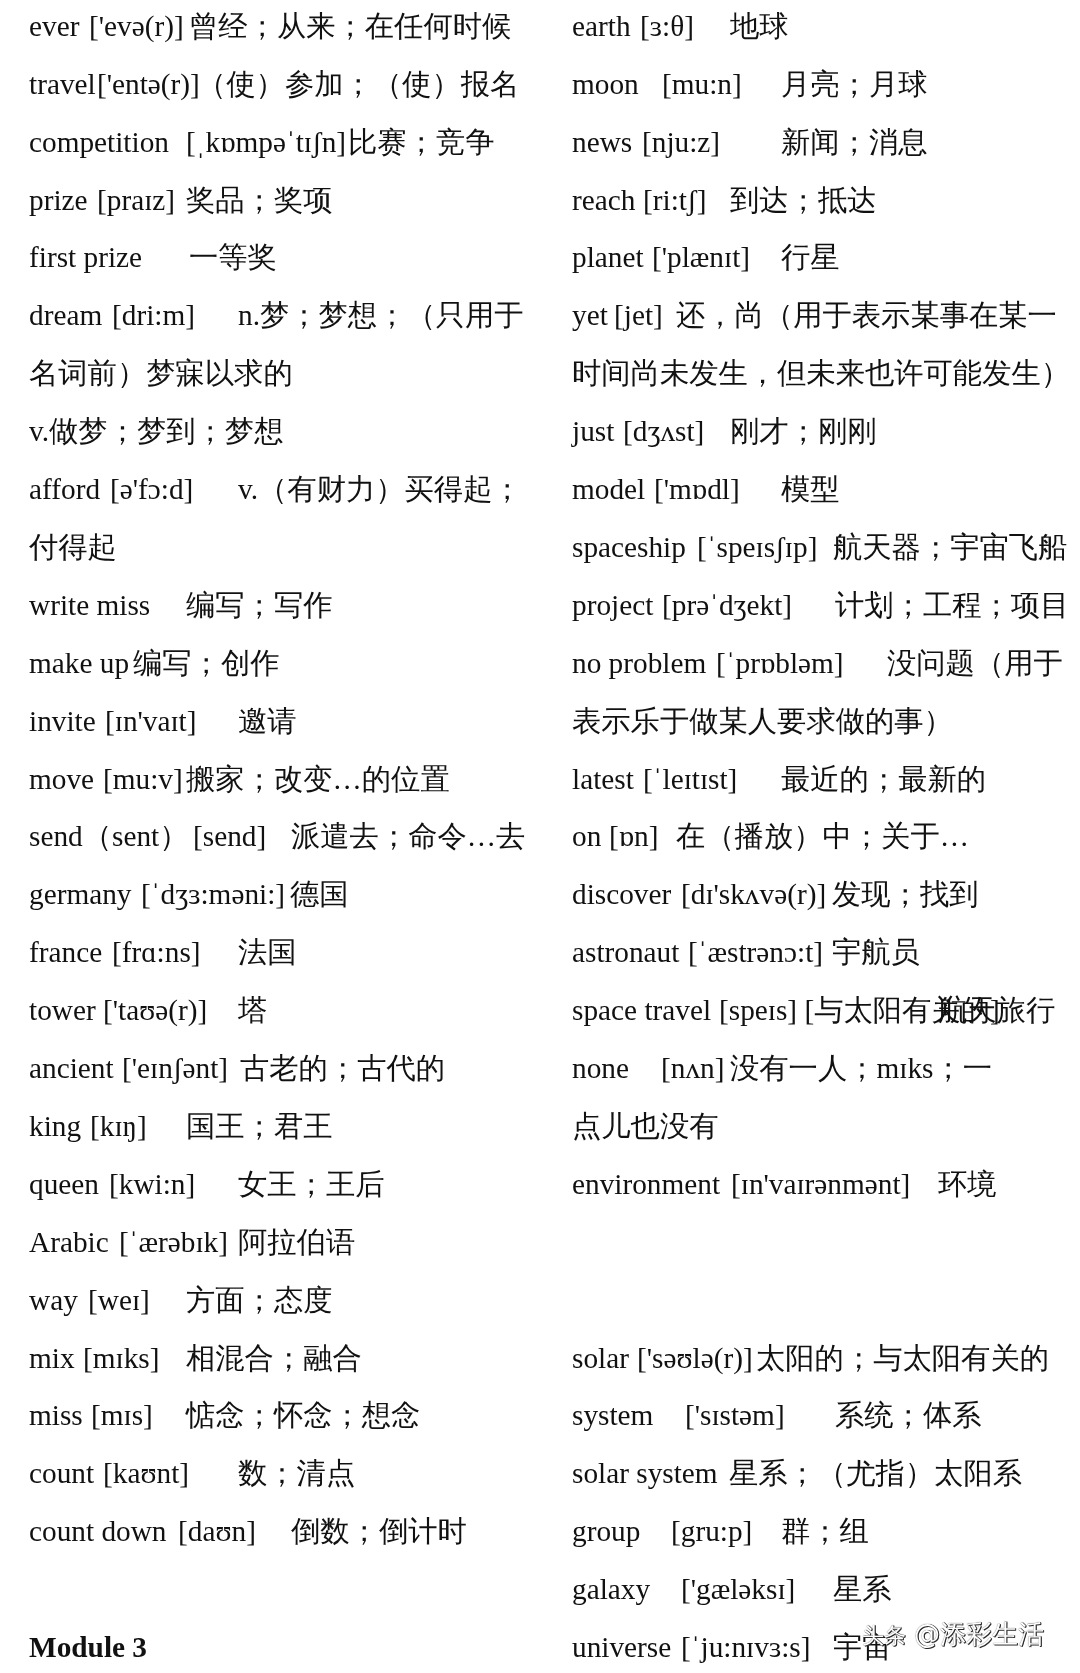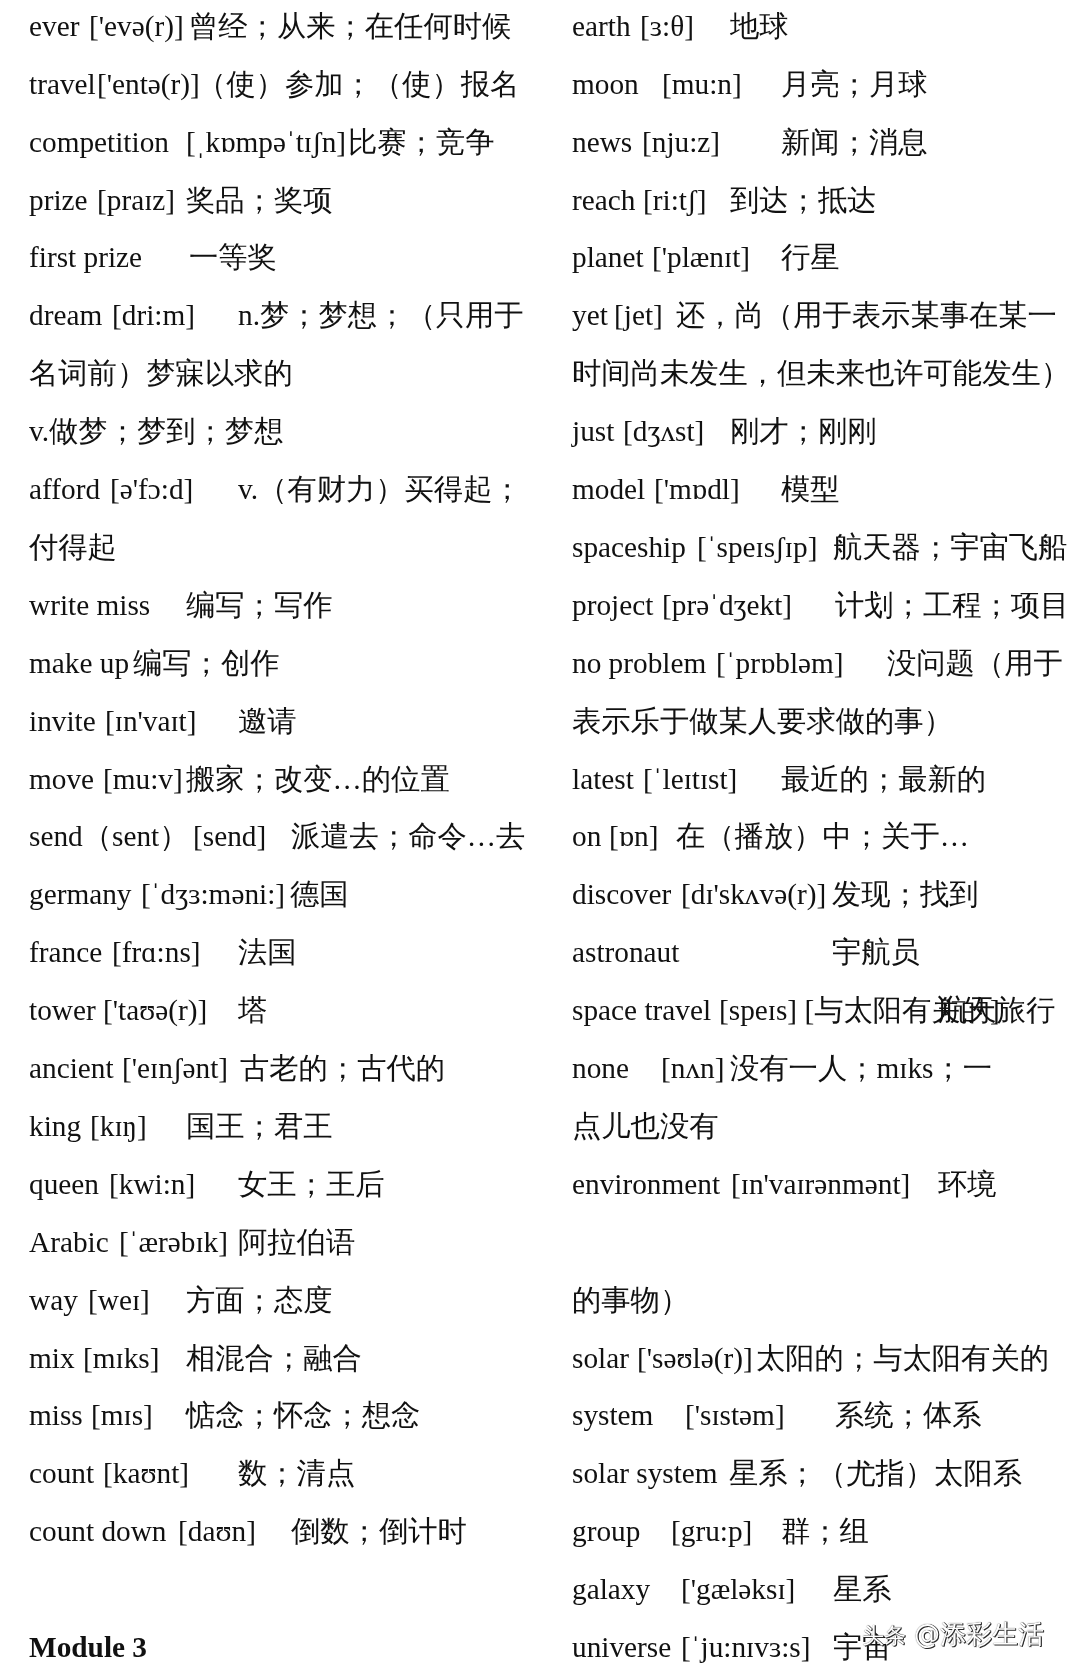--- a/index.html
+++ b/index.html
@@ -232,43 +232,41 @@
       <span class="p" style="left:37px">[ɒn]</span>
       <span class="m" style="left:104px">在（播放）中；关于…</span>
     </div>
     <div class="row" style="top:866.3px">
       <span class="w">discover</span>
       <span class="p" style="left:109px">[dɪ'skʌvə(r)]</span>
       <span class="m" style="left:260px">发现；找到</span>
     </div>
     <div class="row" style="top:924.2px">
       <span class="w">astronaut</span>
+      <span class="p" style="left:116px">[ˈæstrənɔ:t]</span>
       <span class="m" style="left:260px">宇航员</span>
     </div>
     <div class="row" style="top:982.1px">
       <span class="w">space travel</span>
       <span class="p" style="left:147px">[speɪs] [与太阳有关的]</span>
       <span class="m" style="left:366px">航天旅行</span>
     </div>
     <div class="row" style="top:1040.0px">
       <span class="w">none</span>
       <span class="p" style="left:89px">[nʌn]</span>
       <span class="m" style="left:158px">没有一人；mɪks；一</span>
     </div>
     <div class="row" style="top:1097.9px">
       <span class="m" style="left:0">点儿也没有</span>
     </div>
     <div class="row" style="top:1155.8px">
       <span class="w">environment</span>
       <span class="p" style="left:159px">[ɪn'vaɪrənmənt]</span>
       <span class="m" style="left:366px">环境</span>
     </div>
-    <div class="row" style="top:1271.6px">
-      <span class="m" style="left:0">的事物）</span>
-    </div>
     <div class="row" style="top:1329.5px">
       <span class="w">solar</span>
       <span class="p" style="left:65px">['səʊlə(r)]</span>
       <span class="m" style="left:184px">太阳的；与太阳有关的</span>
     </div>
     <div class="row" style="top:1387.4px">
       <span class="w">system</span>
       <span class="p" style="left:113px">['sɪstəm]</span>
       <span class="m" style="left:263px">系统；体系</span>
     </div>

